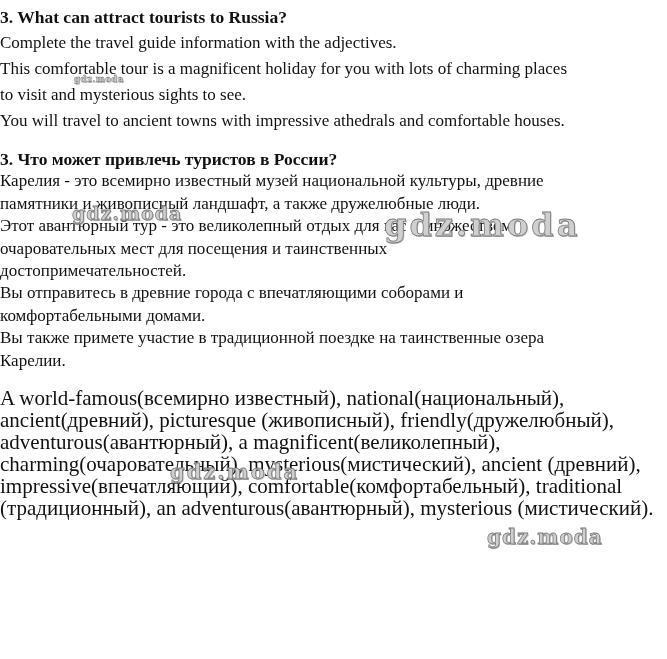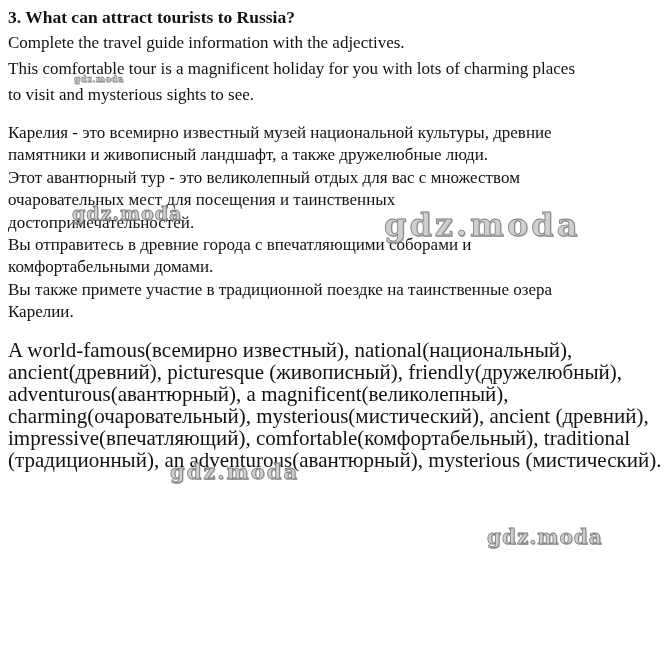--- a/index.html
+++ b/index.html
@@ -9,21 +9,21 @@
   }
   .page {
     position: relative;
     width: 667px;
     height: 659px;
     background: #ffffff;
     color: #111111;
     font-family: "Liberation Serif", serif;
     overflow: hidden;
     box-sizing: border-box;
-    padding: 4px 2px 0 8px;
+    padding: 4px 2px 0 0;
   }
   section { margin: 0; padding: 0; }
   .page h1, .page h2, .page p {
     margin: 0;
     padding: 0;
     font-weight: normal;
     white-space: pre-line;
   }
   
   .en { font-size: 17px; line-height: 26px; }
@@ -54,23 +54,25 @@
 </head>
 <body>
 
 <div class="page">
 
   <section class="en">
     <h1 class="heading">3. What can attract tourists to Russia?</h1>
     <p class="instruction">Complete the travel guide information with the adjectives.</p>
     <p>This comfortable tour is a magnificent holiday for you with lots of charming places
 to visit and mysterious sights to see.</p>
+    <p>You will travel to ancient towns with impressive athedrals and comfortable houses.</p>
   </section>
 
   <section class="ru">
+    <h2 class="heading">3. Что может привлечь туристов в России?</h2>
     <p>Карелия - это всемирно известный музей национальной культуры, древние
 памятники и живописный ландшафт, а также дружелюбные люди.</p>
     <p>Этот авантюрный тур - это великолепный отдых для вас с множеством
 очаровательных мест для посещения и таинственных
 достопримечательностей.</p>
     <p>Вы отправитесь в древние города с впечатляющими соборами и
 комфортабельными домами.</p>
     <p>Вы также примете участие в традиционной поездке на таинственные озера
 Карелии.</p>
   </section>

